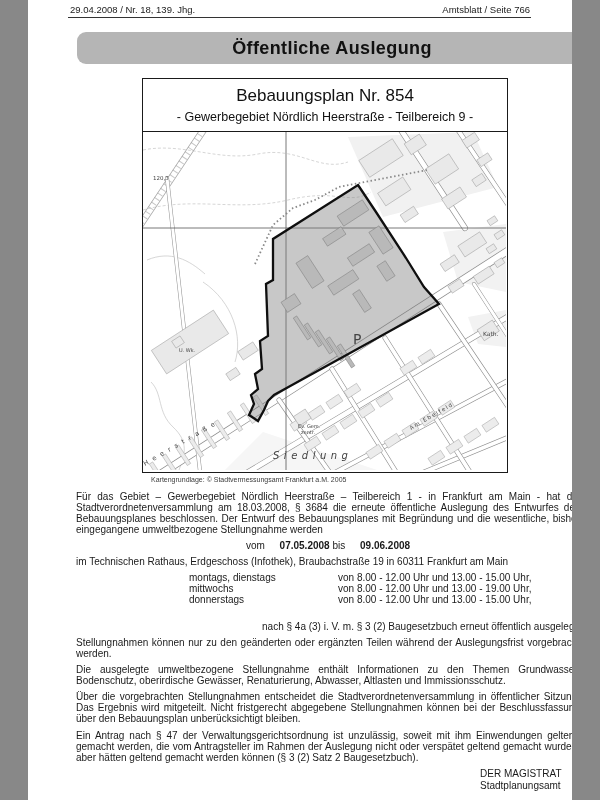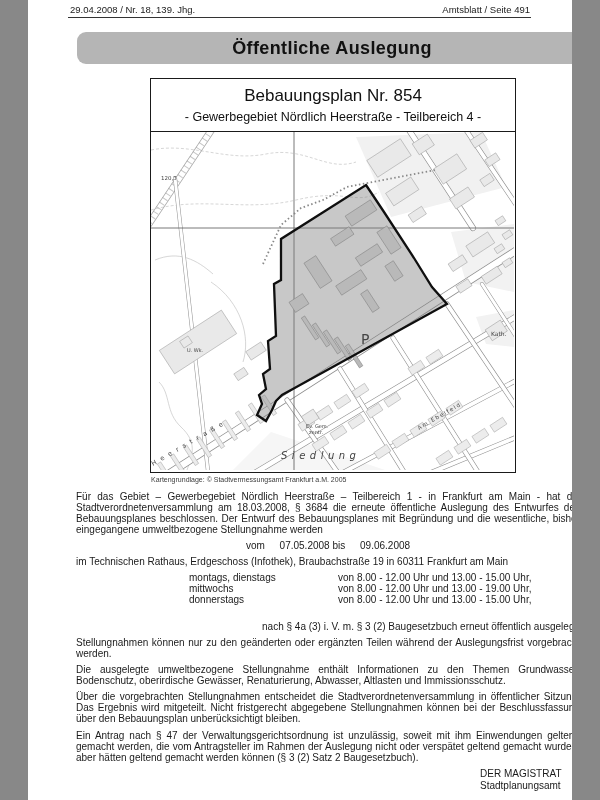--- a/index.html
+++ b/index.html
@@ -10,34 +10,34 @@
   }
   
   .hdr{position:absolute;top:4px;left:42px;right:42px;display:flex;
        justify-content:space-between;font-size:9.5px;color:#222;}
   .hdr-rule{position:absolute;top:17px;left:40px;right:41px;border-top:1.2px solid #333;}
   
   .banner{position:absolute;top:32px;left:49px;width:510px;height:32px;
           background:#b5b5b5;text-align:center;line-height:32px;
           font-size:18px;font-weight:bold;color:#111;letter-spacing:.4px;border-radius:9px;}
   
-  .plan-box{position:absolute;top:78px;left:122px;width:366px;height:395px;
+  .plan-box{position:absolute;top:78px;left:114px;width:366px;height:395px;
             border:1.5px solid #1a1a1a;box-sizing:border-box;background:#fff;}
   .plan-titles{height:53px;border-bottom:1.5px solid #1a1a1a;text-align:center;
                padding-top:7px;box-sizing:border-box;}
   .plan-title{font-size:17px;color:#111;}
   .plan-subtitle{font-size:12.5px;margin-top:4px;color:#111;}
   .map-wrap{position:absolute;top:53px;left:0;right:0;bottom:0;overflow:hidden;}
   .map-caption{position:absolute;top:476px;left:123px;font-size:7px;color:#3a3a3a;}
   
   .bodytext{position:absolute;top:491px;left:48px;width:504px;
             font-size:10px;line-height:11px;text-align:justify;}
   .bodytext p{margin:0 0 5px 0;}
   .period{text-align:center;margin:0 0 3px 0;}
-  .period b{font-weight:normal;padding-left:12px;}
+  .period b{font-weight:bold;padding-left:12px;}
   .location{text-align:left;margin:0 0 2px 0;}
   .schedule{margin:0 0 16px 77px;}
   .sched-row{white-space:nowrap;padding-left:36px;}
   .sched-days{display:inline-block;width:149px;}
   .p-single{text-align:right;}
   .p5{margin-bottom:6px !important;}
   .signature{margin-top:3px;text-align:left;padding-left:404px;line-height:11.5px;}
   
   .bld{fill:#e9e9e9;stroke:#9b9b9b;stroke-width:.5;}
   .bld2{fill:#ececec;stroke:#a5a5a5;stroke-width:.5;}
@@ -47,32 +47,32 @@
   .contour{stroke:#c4c4c4;fill:none;stroke-width:.7;}
   .maplbl{fill:#444;font-family:"DejaVu Sans", sans-serif;}
 </style>
 </head>
 <body>
 
 <div class="page">
 
   <div class="hdr">
     <span>29.04.2008 / Nr. 18, 139. Jhg.</span>
-    <span>Amtsblatt / Seite 491</span>
+    <span>Amtsblatt / Seite 766</span>
   </div>
   <div class="hdr-rule"></div>
 
   <div class="banner">
     <span>Öffentliche Auslegung</span>
   </div>
 
   <div class="plan-box">
     <div class="plan-titles">
       <div class="plan-title">Bebauungsplan Nr. 854</div>
-      <div class="plan-subtitle">- Gewerbegebiet Nördlich Heerstraße - Teilbereich 4 -</div>
+      <div class="plan-subtitle">- Gewerbegebiet Nördlich Heerstraße - Teilbereich 9 -</div>
     </div>
     <div class="map-wrap">
       <svg viewBox="0 0 363 338" width="363" height="338" aria-label="map">
         <rect x="0" y="0" width="363" height="338" fill="#ffffff"></rect>
 
         <g>
           <polygon points="205,5 330,0 355,55 240,85" fill="#f1f1f1"></polygon>
           <polygon points="300,100 363,92 363,160 315,150" fill="#f2f2f2"></polygon>
           <polygon points="325,185 363,178 363,215 335,212" fill="#f2f2f2"></polygon>
           <polygon points="120,300 240,340 80,340" fill="#f6f6f6"></polygon>

